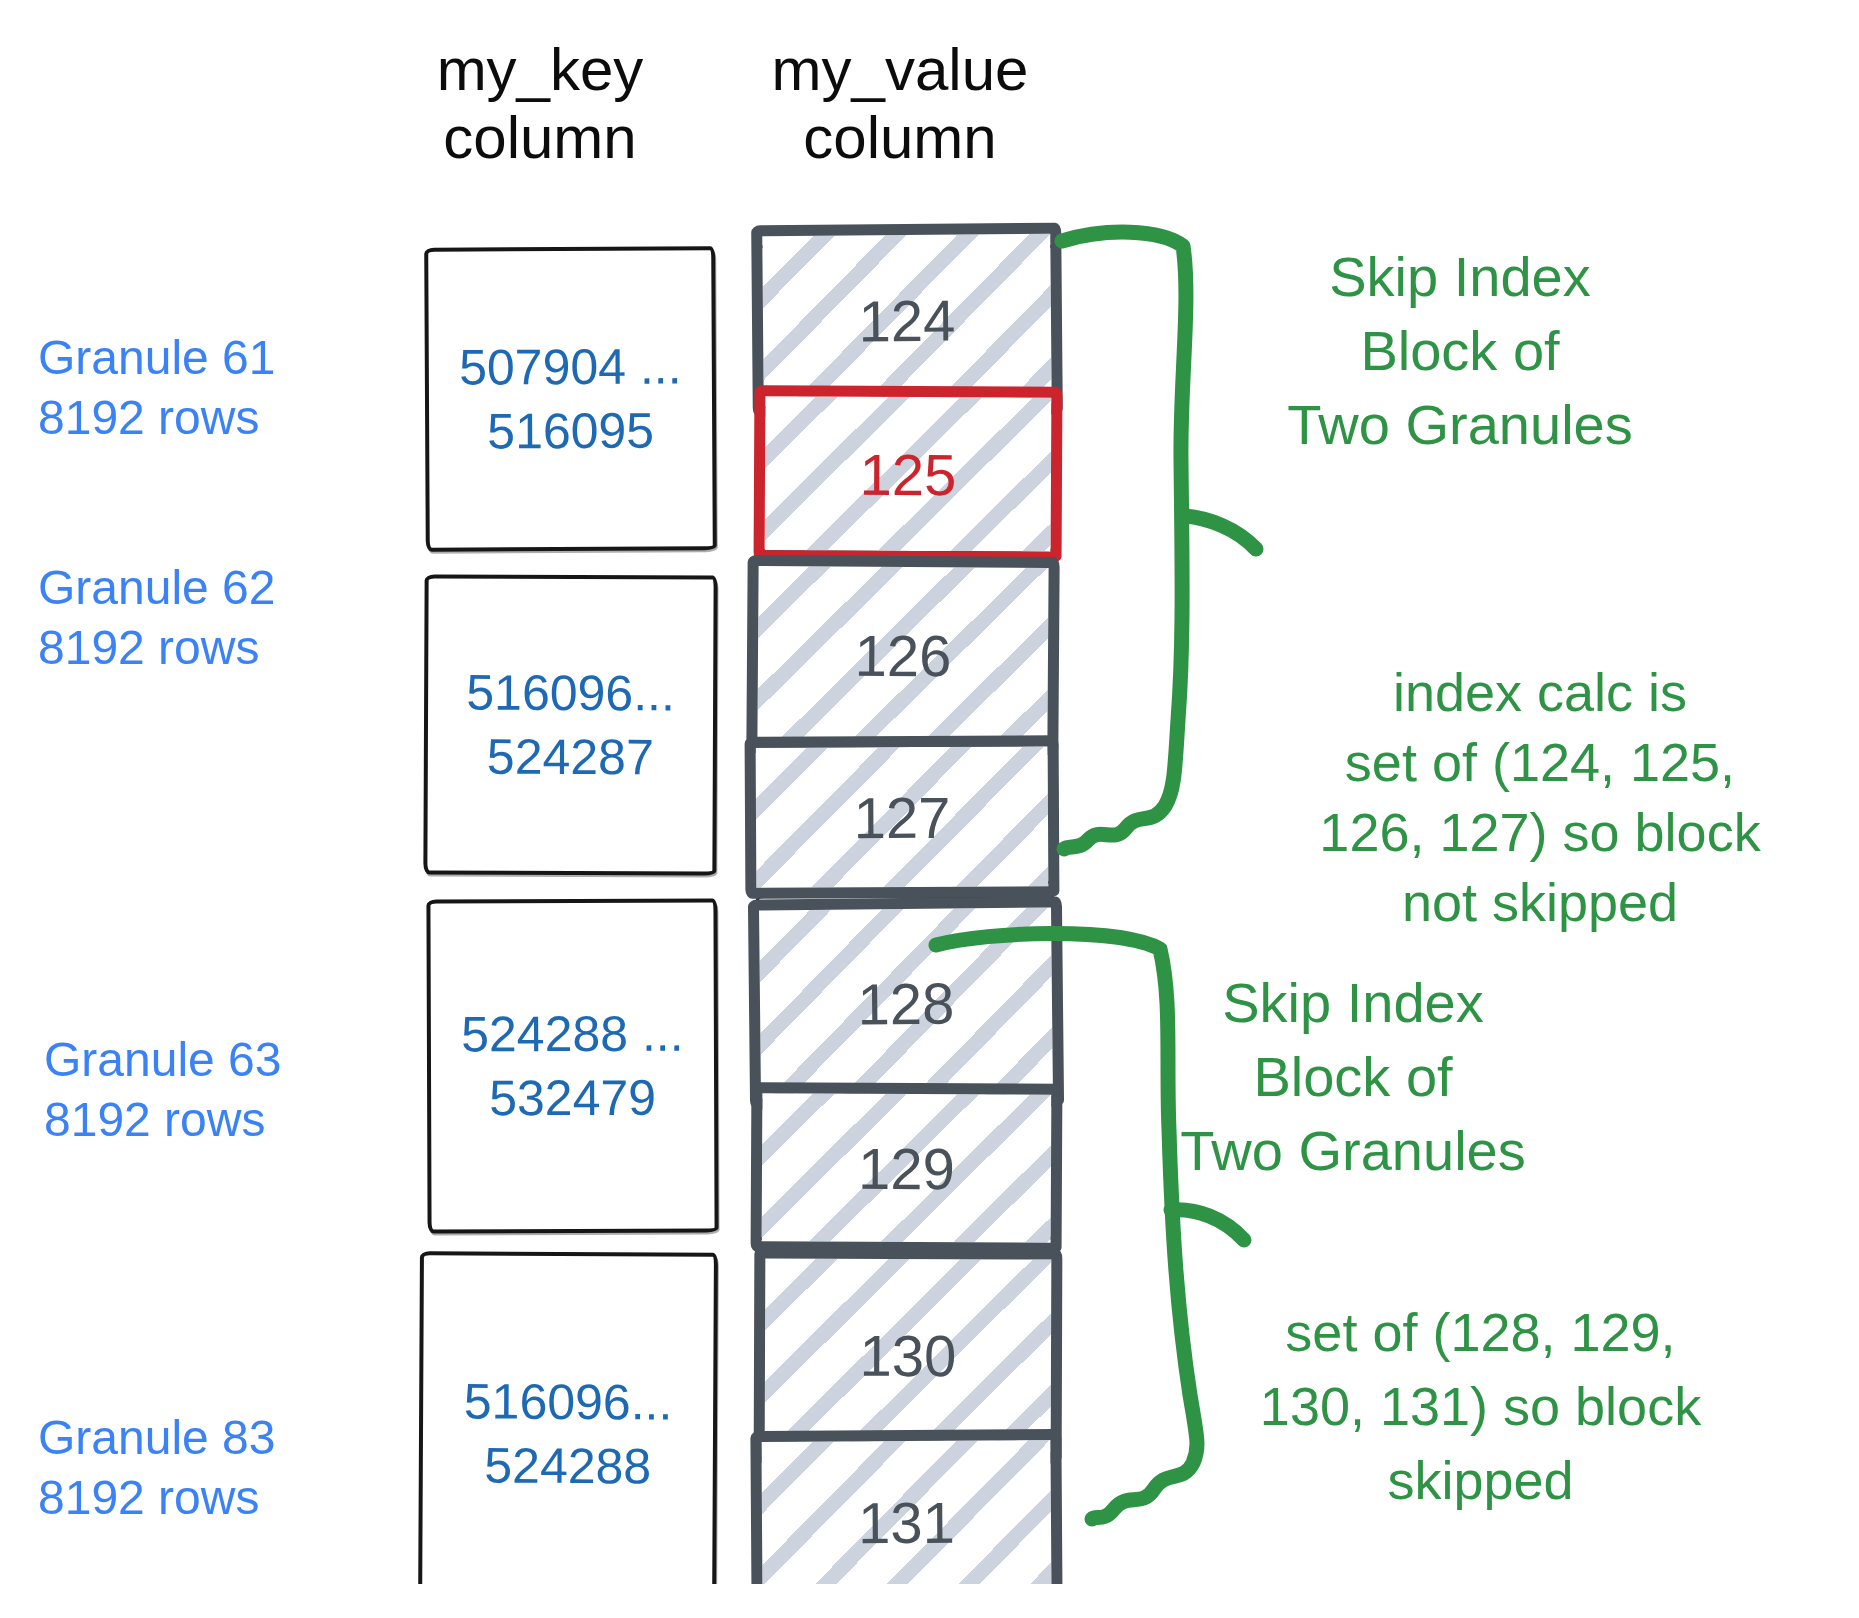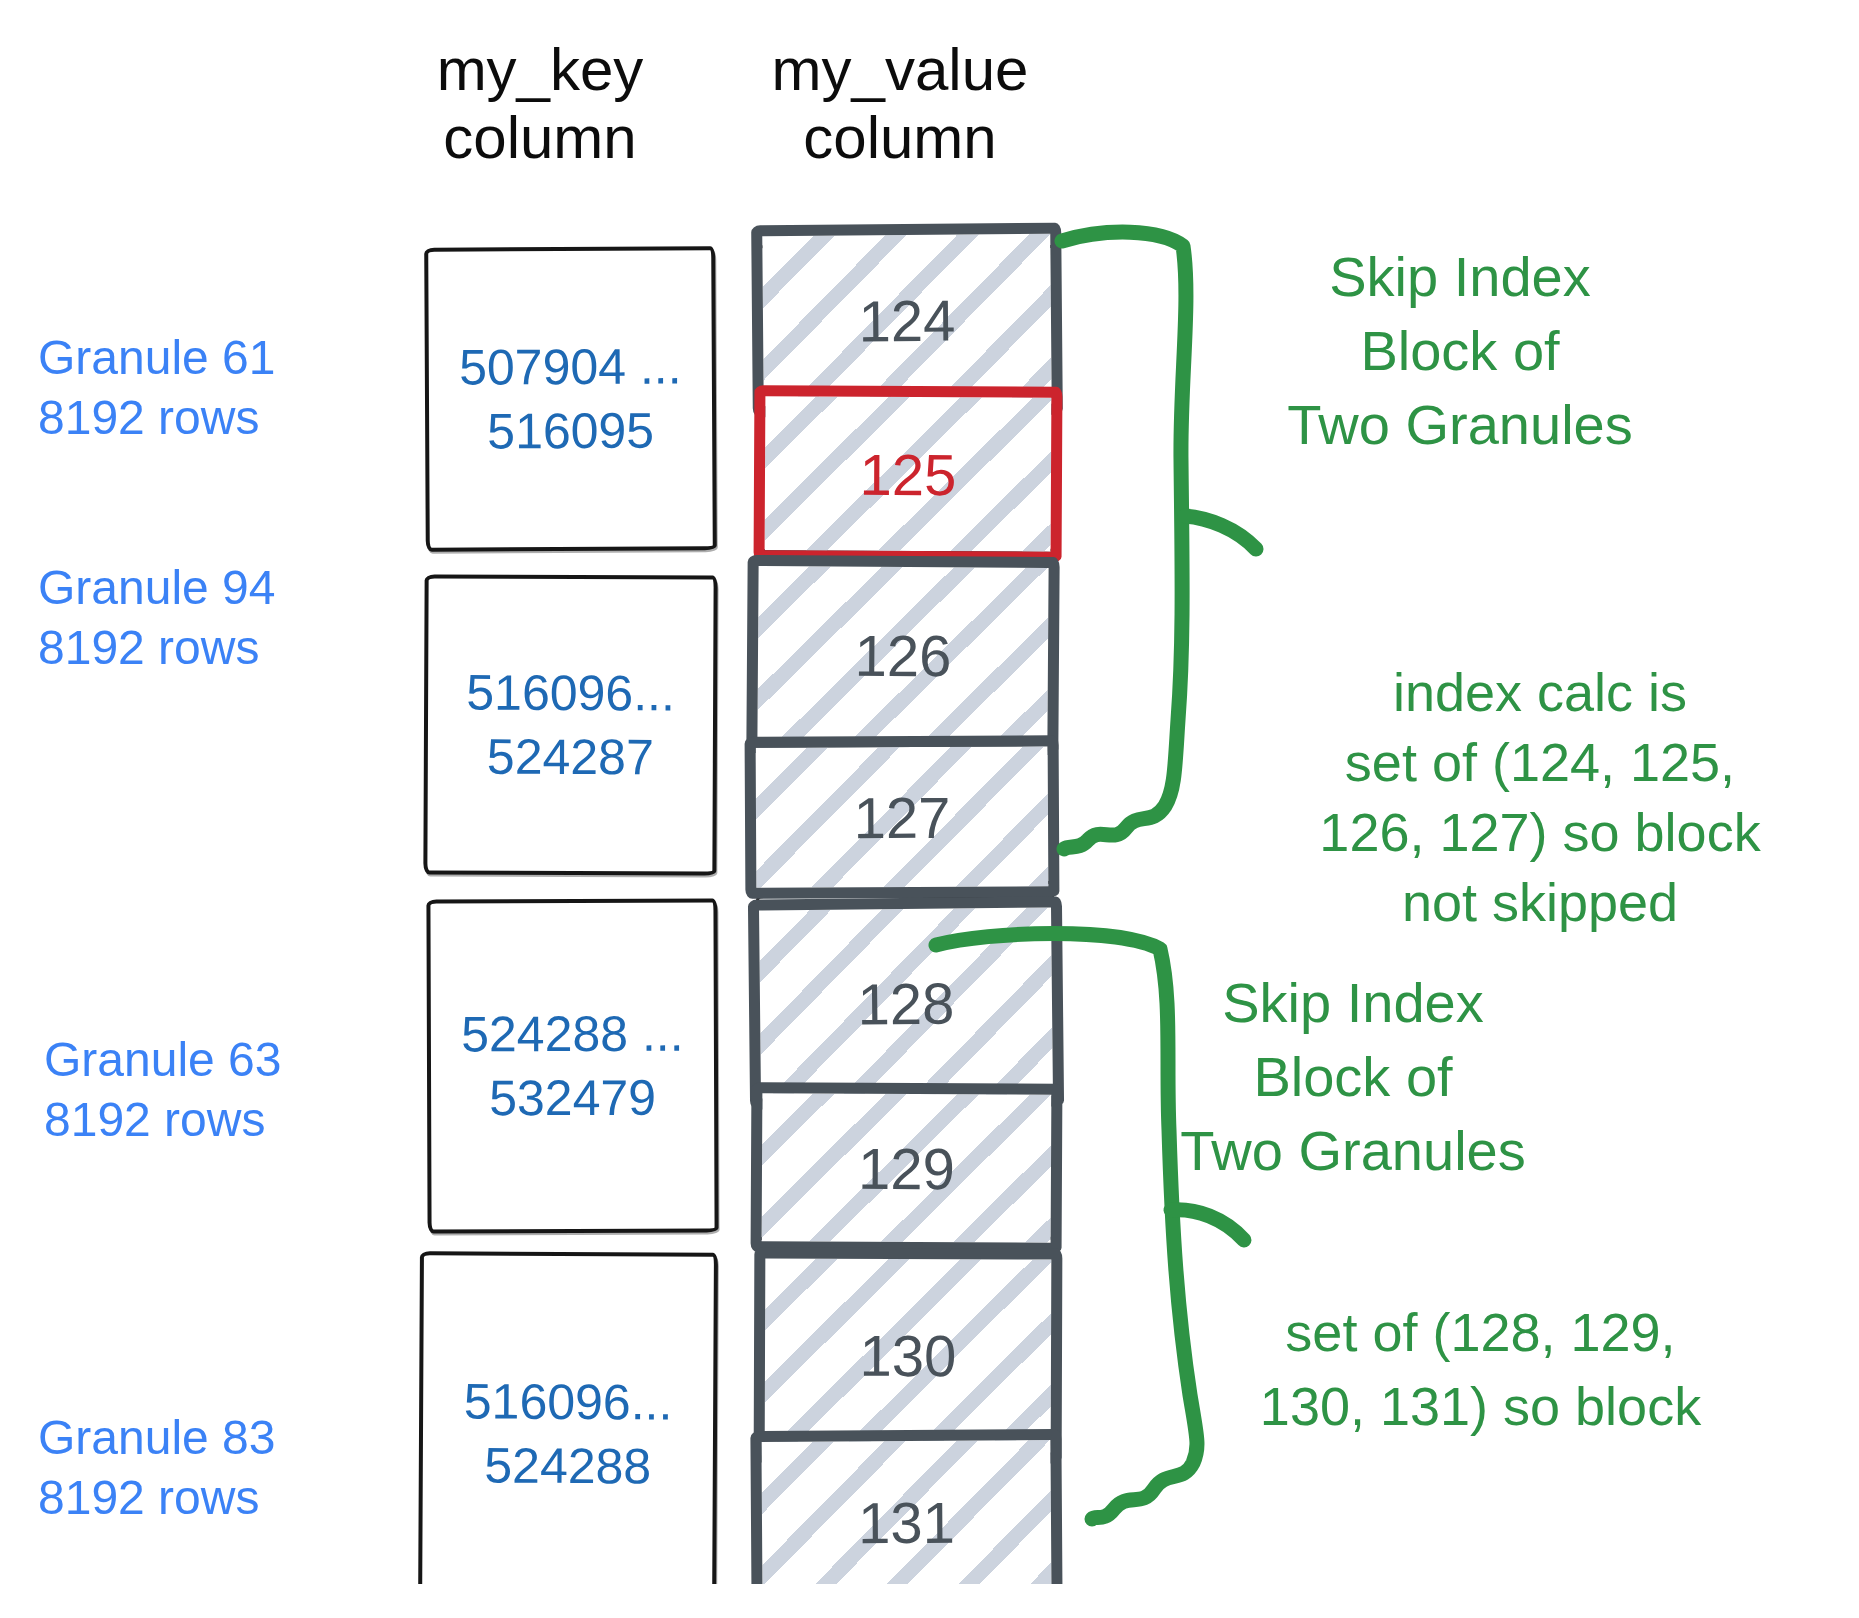--- a/index.html
+++ b/index.html
@@ -62,21 +62,21 @@
   <div class="abs hdr" style="left:745px;top:36px;width:310px;">
     <div>my_value</div>
     <div>column</div>
   </div>
 
   <div class="abs glabel" style="left:38px;top:328px;">
     <div>Granule 61</div>
     <div>8192 rows</div>
   </div>
   <div class="abs glabel" style="left:38px;top:558px;">
-    <div>Granule 94</div>
+    <div>Granule 62</div>
     <div>8192 rows</div>
   </div>
   <div class="abs glabel" style="left:44px;top:1030px;">
     <div>Granule 63</div>
     <div>8192 rows</div>
   </div>
   <div class="abs glabel" style="left:38px;top:1408px;">
     <div>Granule 83</div>
     <div>8192 rows</div>
   </div>
@@ -169,15 +169,16 @@
     <div>not skipped</div>
   </div>
   <div class="abs gtext gtitle" style="left:1118px;top:966px;width:470px;">
     <div>Skip Index</div>
     <div>Block of</div>
     <div>Two Granules</div>
   </div>
   <div class="abs gtext gdetail2" style="left:1198px;top:1295px;width:565px;">
     <div>set of (128, 129,</div>
     <div>130, 131) so block</div>
+    <div>skipped</div>
   </div>
 
 </div>
 
 </body></html>

